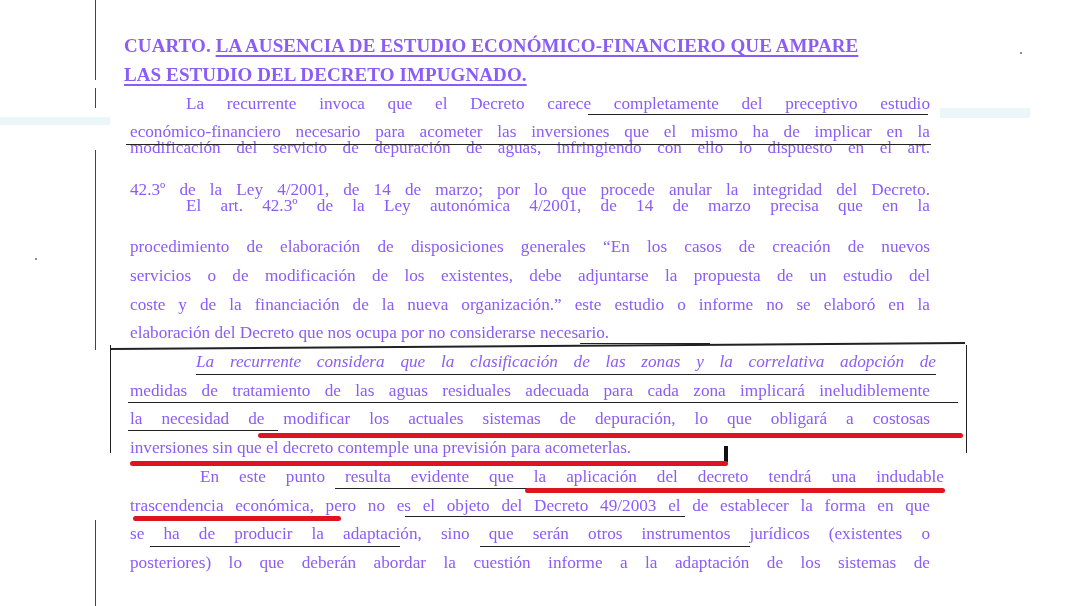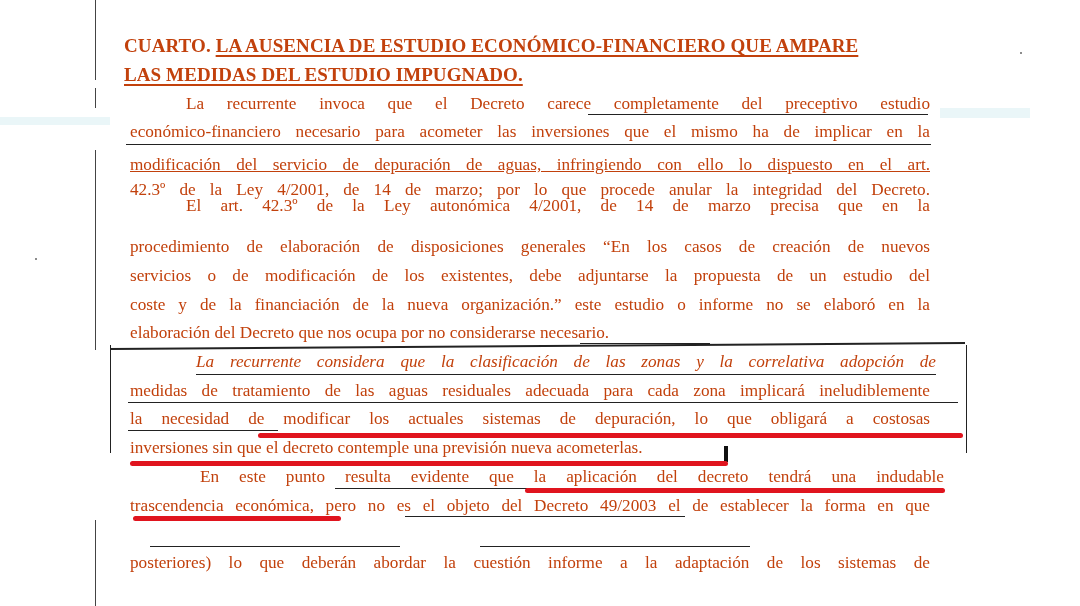--- a/index.html
+++ b/index.html
@@ -9,21 +9,21 @@
       height: 606px;
       background: #ffffff;
       overflow: hidden;
     }
     .page {
       position: relative;
       width: 1080px;
       height: 462px;
       background: #ffffff;
       font-family: "Liberation Serif", "DejaVu Serif", serif;
-      color: #c2410c;
+      color: #8b5cf6;
     }
     .margin-line {
       position: absolute;
       left: 95px;
       width: 1px;
       background: #444;
     }
     .margin-line.seg1 { top: 0; height: 80px; }
     .margin-line.seg2 { top: 88px; height: 20px; }
     .margin-line.seg3 { top: 150px; height: 200px; }
@@ -120,42 +120,43 @@
   <div class="margin-line seg4"></div>
   <div class="scan-tint"></div>
   <div class="scan-tint2"></div>
   <div class="dot" style="left:1020px;top:52px;"></div>
   <div class="dot" style="left:35px;top:258px;"></div>
 
   <div class="heading h1">
     <span>CUARTO. </span><span class="ul">LA AUSENCIA DE ESTUDIO ECONÓMICO-FINANCIERO QUE AMPARE</span>
   </div>
   <div class="heading h2">
-    <span class="ul">LAS MEDIDAS DEL ESTUDIO IMPUGNADO.</span>
+    <span class="ul">LAS ESTUDIO DEL DECRETO IMPUGNADO.</span>
   </div>
 
   <div class="box"></div>
   <div class="box-top"></div>
   <div class="cursor-bar"></div>
 
   <div class="line indent" style="top:94px;">La recurrente invoca que el Decreto carece completamente del preceptivo estudio</div>
   <div class="line" style="top:122px;">económico-financiero necesario para acometer las inversiones que el mismo ha de implicar en la</div>
-  <div class="line" style="top:155px;text-decoration:underline;">modificación del servicio de depuración de aguas, infringiendo con ello lo dispuesto en el art.</div>
+  <div class="line" style="top:138px;">modificación del servicio de depuración de aguas, infringiendo con ello lo dispuesto en el art.</div>
   <div class="line" style="top:180px;">42.3º de la Ley 4/2001, de 14 de marzo; por lo que procede anular la integridad del Decreto.</div>
   <div class="line indent" style="top:196px;">El art. 42.3º de la Ley autonómica 4/2001, de 14 de marzo precisa que en la</div>
   <div class="line" style="top:237px;">procedimiento de elaboración de disposiciones generales “En los casos de creación de nuevos</div>
   <div class="line" style="top:266px;">servicios o de modificación de los existentes, debe adjuntarse la propuesta de un estudio del</div>
   <div class="line last" style="top:323px;">elaboración del Decreto que nos ocupa por no considerarse necesario.</div>
   <div class="line" style="top:295px;">coste y de la financiación de la nueva organización.” este estudio o informe no se elaboró en la</div>
   <div class="line indent" style="top:352px;left:196px;width:740px;font-style:italic;">La recurrente considera que la clasificación de las zonas y la correlativa adopción de</div>
   <div class="line" style="top:381px;">medidas de tratamiento de las aguas residuales adecuada para cada zona implicará ineludiblemente</div>
   <div class="line" style="top:409px;">la necesidad de modificar los actuales sistemas de depuración, lo que obligará a costosas</div>
-  <div class="line last" style="top:438px;">inversiones sin que el decreto contemple una previsión nueva acometerlas.</div>
+  <div class="line last" style="top:438px;">inversiones sin que el decreto contemple una previsión para acometerlas.</div>
   <div class="line indent" style="top:467px;left:200px;width:744px;">En este punto resulta evidente que la aplicación del decreto tendrá una indudable</div>
   <div class="line" style="top:496px;">trascendencia económica, pero no es el objeto del Decreto 49/2003 el de establecer la forma en que</div>
+  <div class="line" style="top:524px;">se ha de producir la adaptación, sino que serán otros instrumentos jurídicos (existentes o</div>
   <div class="line" style="top:553px;">posteriores) lo que deberán abordar la cuestión informe a la adaptación de los sistemas de</div>
 
   <div class="pen" style="left:588px;top:114px;width:340px;"></div>
   <div class="pen" style="left:126px;top:144px;width:805px;"></div>
   <div class="pen" style="left:580px;top:343px;width:130px;"></div>
   <div class="pen" style="left:196px;top:374px;width:740px;"></div>
   <div class="pen" style="left:128px;top:402px;width:830px;"></div>
   <div class="pen" style="left:128px;top:430px;width:150px;"></div>
   <div class="pen" style="left:335px;top:488px;width:280px;"></div>
   <div class="pen" style="left:405px;top:516px;width:280px;"></div>

